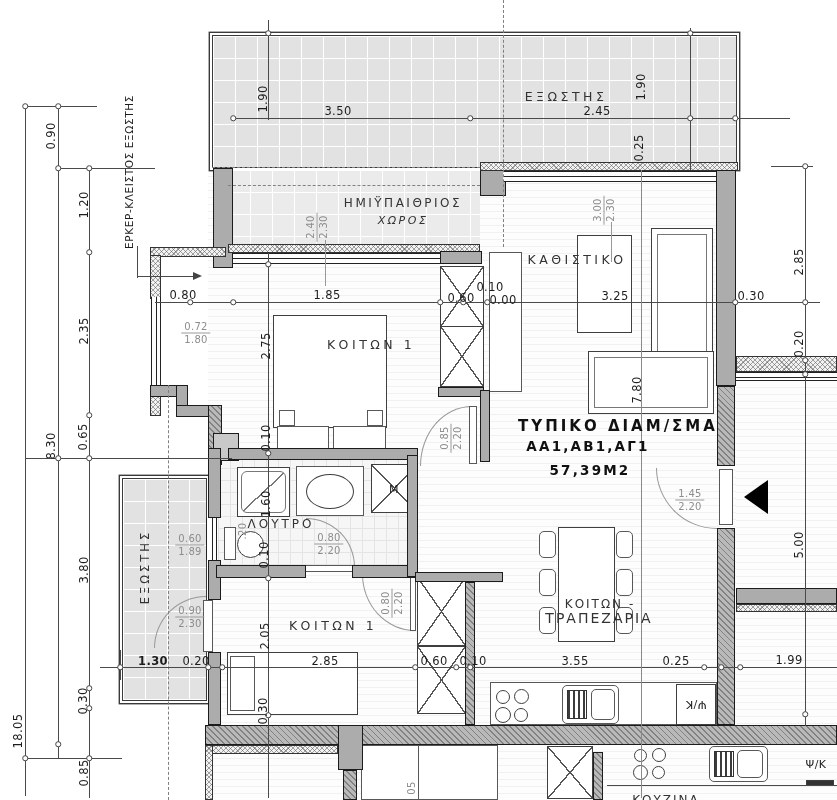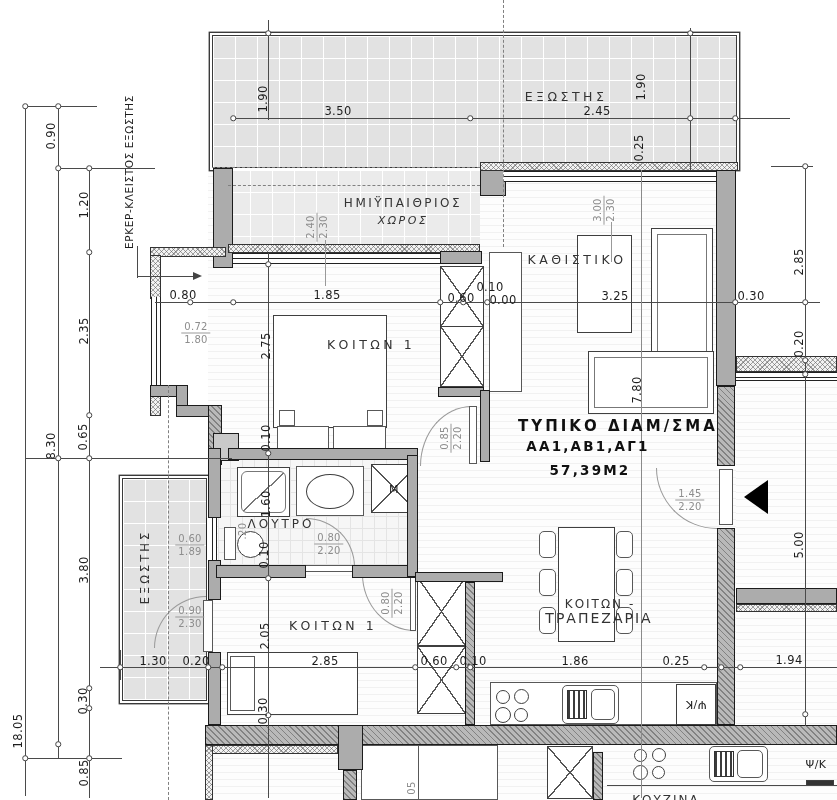--- a/index.html
+++ b/index.html
@@ -255,28 +255,28 @@
   <span class="lbl rot" style="left:799px;top:344px;">0.20</span>
   <span class="lbl rot" style="left:799px;top:545px;">5.00</span>
   <span class="lbl rot" style="left:266px;top:346px;">2.75</span>
   <span class="lbl rot" style="left:266px;top:438px;">0.10</span>
   <span class="lbl rot" style="left:266px;top:504px;">1.60</span>
   <span class="lbl rot gy" style="left:242px;top:531px;">.20</span>
   <span class="lbl rot" style="left:264px;top:555px;">0.10</span>
   <span class="lbl rot" style="left:265px;top:636px;">2.05</span>
   <span class="lbl rot" style="left:263px;top:711px;">0.30</span>
   <span class="lbl rot" style="left:637px;top:390px;">7.80</span>
-  <span class="lbl" style="left:153px;top:661px;">1.30</span>
+  <span class="lbl" style="left:153px;top:661px;font-weight:bold;">1.30</span>
   <span class="lbl" style="left:196px;top:661px;">0.20</span>
   <span class="lbl" style="left:325px;top:661px;">2.85</span>
   <span class="lbl" style="left:434px;top:661px;">0.60</span>
   <span class="lbl" style="left:473px;top:661px;">0.10</span>
-  <span class="lbl" style="left:575px;top:661px;">1.86</span>
+  <span class="lbl" style="left:575px;top:661px;">3.55</span>
   <span class="lbl" style="left:676px;top:661px;">0.25</span>
-  <span class="lbl" style="left:789px;top:660px;">1.94</span>
+  <span class="lbl" style="left:789px;top:660px;">1.99</span>
   <span class="lbl rot gy" style="left:411px;top:788px;">05</span>
 
   <div class="lbl frac gy rot" style="left:317px;top:227px;"><span class="a">2.40</span><span>2.30</span></div>
   <div class="lbl frac gy rot" style="left:604px;top:210px;"><span class="a">3.00</span><span>2.30</span></div>
   <div class="lbl frac gy" style="left:196px;top:333px;"><span class="a">0.72</span><span>1.80</span></div>
   <div class="lbl frac gy rot" style="left:451px;top:438px;"><span class="a">0.85</span><span>2.20</span></div>
   <div class="lbl frac gy" style="left:690px;top:500px;"><span class="a">1.45</span><span>2.20</span></div>
   <div class="lbl frac gy" style="left:329px;top:544px;"><span class="a">0.80</span><span>2.20</span></div>
   <div class="lbl frac gy rot" style="left:392px;top:603px;"><span class="a">0.80</span><span>2.20</span></div>
   <div class="lbl frac gy" style="left:190px;top:545px;"><span class="a">0.60</span><span>1.89</span></div>

